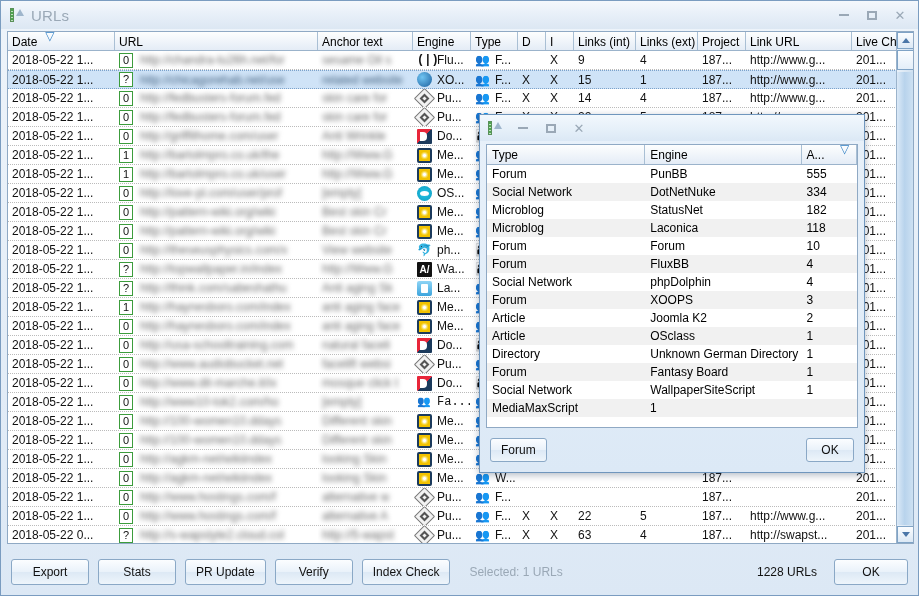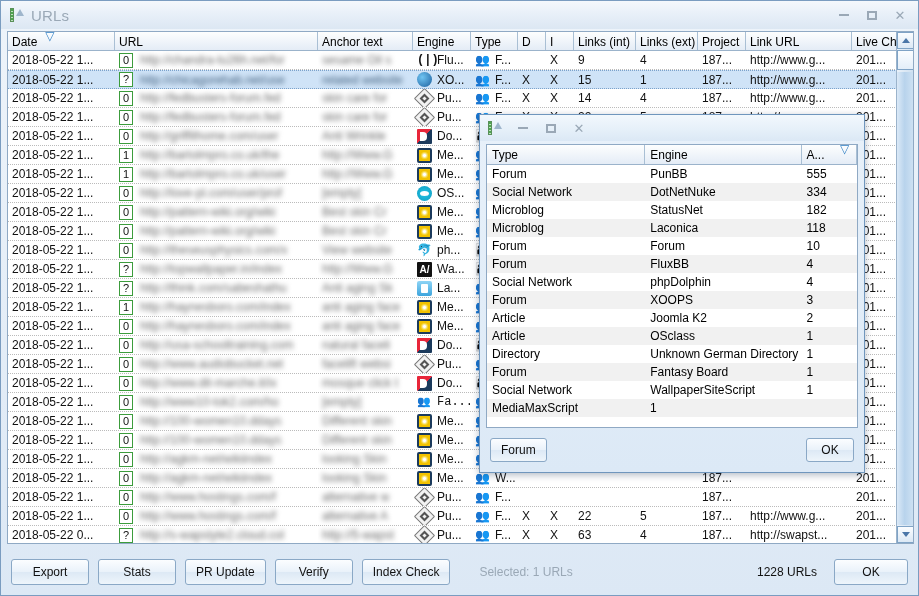--- a/index.html
+++ b/index.html
@@ -231,21 +231,21 @@
     height: 26px;
     min-width: 78px;
     padding: 0 10px;
     background: linear-gradient(#fbfdff 0%, #eaf2fa 48%, #dde9f5 52%, #eef5fb 100%);
     border: 1px solid #8aa8c6;
     border-radius: 3px;
     font-size: 12px; color: #111;
     display: flex; align-items: center; justify-content: center;
     white-space: nowrap;
   }
-  .status-sel { font-size: 12px; color: #9aa8b6; margin-left: 20px; }
+  .status-sel { font-size: 12px; color: #9aa8b6; margin-left: 10px; }
   .spacer { flex: 1 1 auto; }
   .count { font-size: 12px; color: #111; margin-right: 8px; }
   .btn-ok { min-width: 74px; }
 
   
   #dialog {
     position: absolute;
     left: 478px; top: 113px;
     width: 386px; height: 359px;
     background: linear-gradient(#e8f1fa, #dce9f6);

